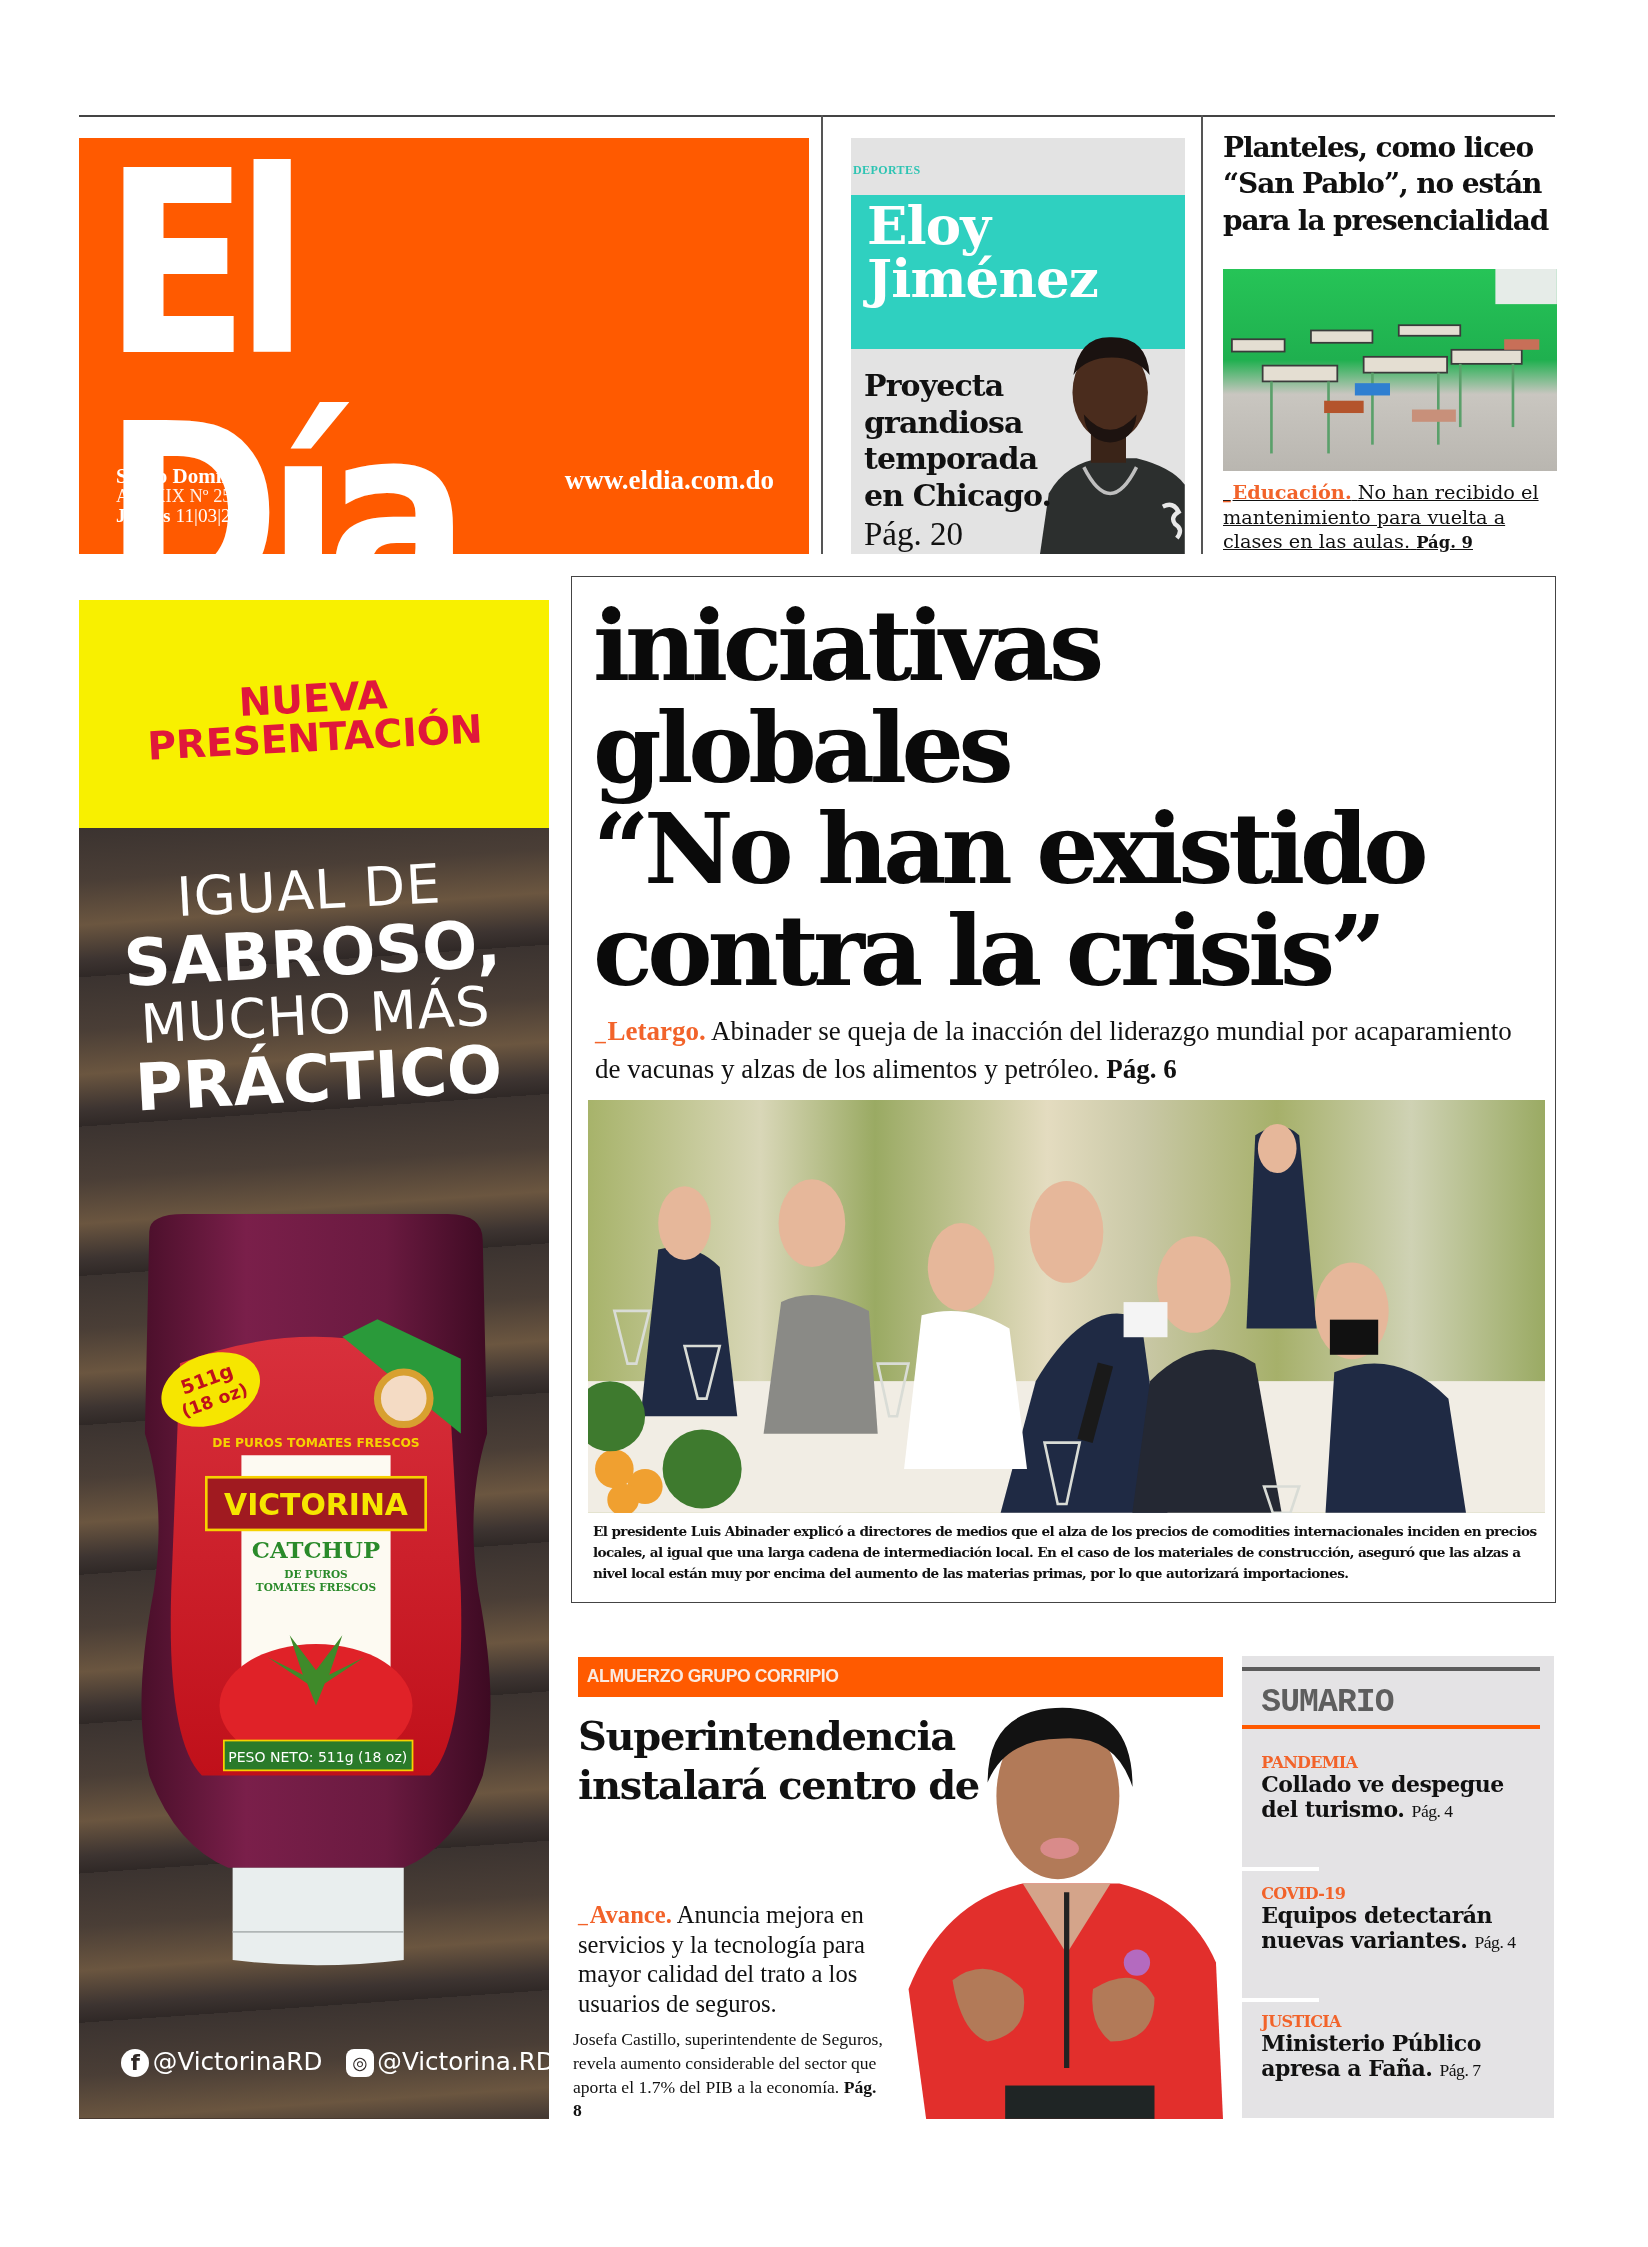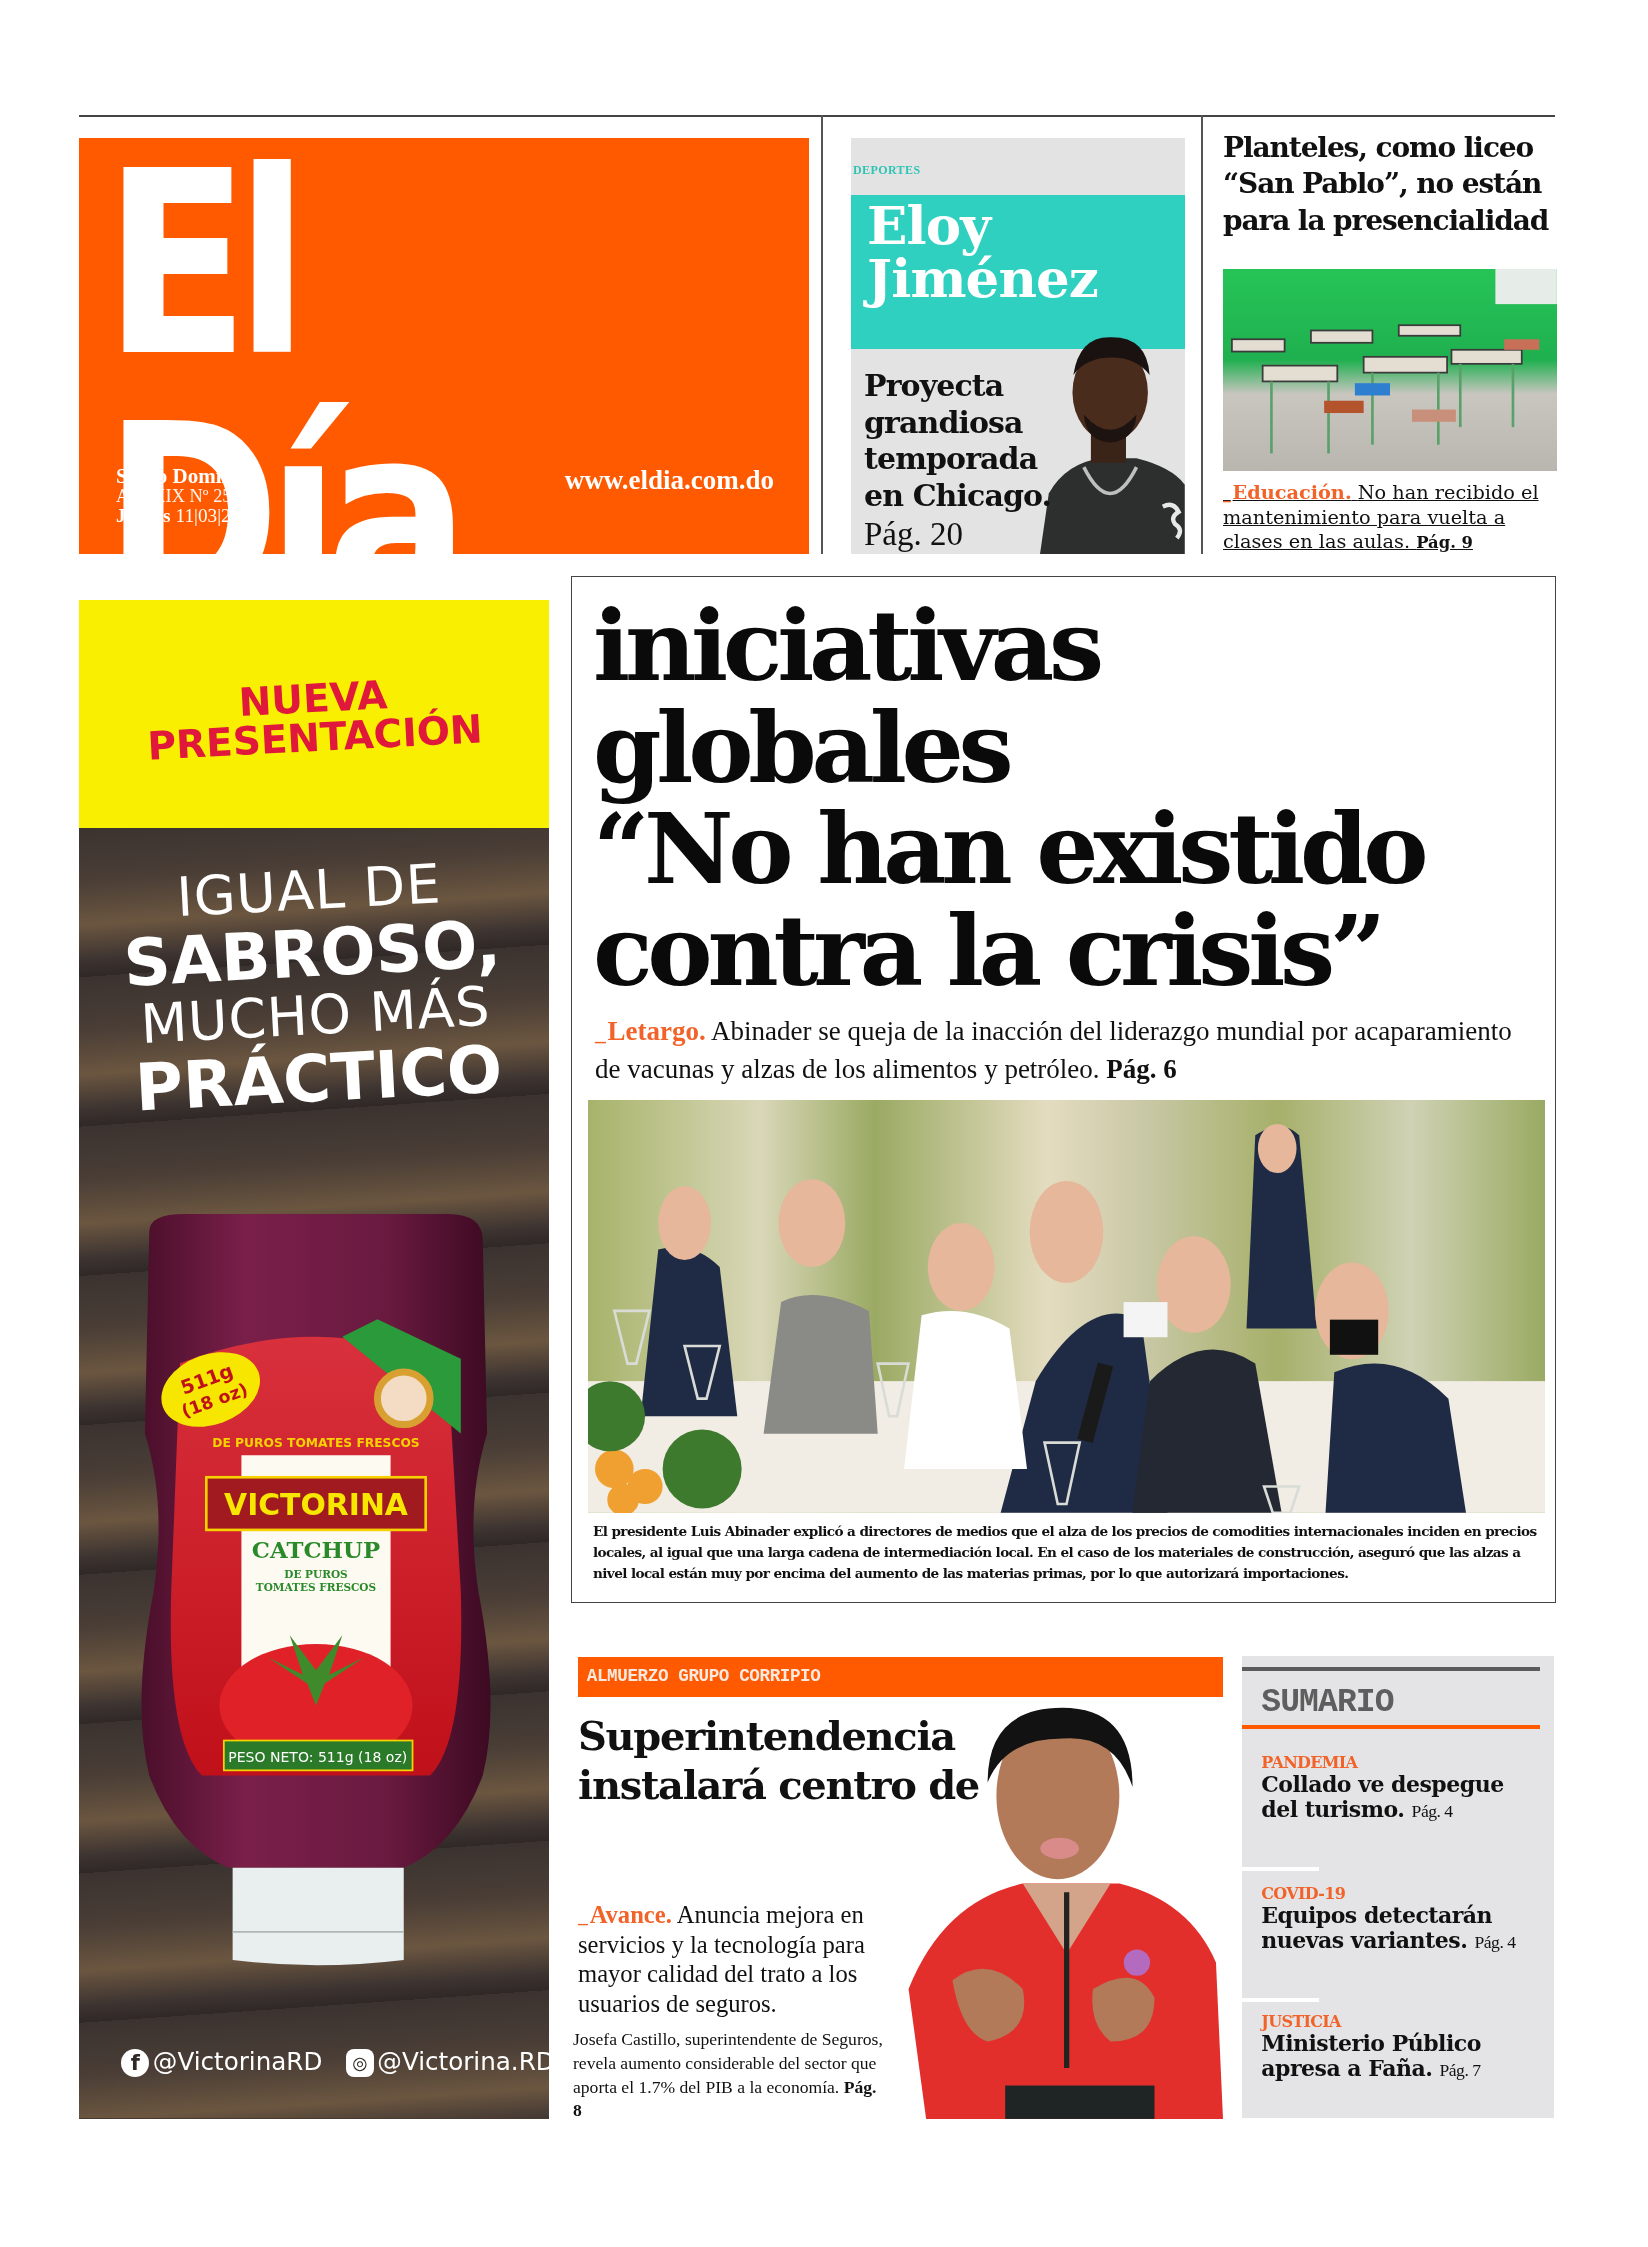--- a/index.html
+++ b/index.html
@@ -60,21 +60,21 @@
   
   .main-box { left: 571px; top: 576px; width: 985px; height: 1027px; border: 1.8px solid #444; }
   .main-head { position: absolute; left: 21px; top: 17.6px; width: 948px; font-family: "DejaVu Serif", serif; font-weight: bold; font-size: 98px; line-height: 1.04; letter-spacing: -5.3px; color: #0a0a0a; }
   .main-deck { position: absolute; left: 23px; top: 435px; width: 948px; font-family: "Liberation Serif", serif; font-size: 27px; line-height: 1.42; }
   .main-photo { position: absolute; left: 16px; top: 523px; width: 957px; height: 413px; overflow: hidden;
      background: linear-gradient(90deg, #a7b36a 0%, #d9d7b8 18%, #9aaa63 30%, #e4dcc0 48%, #c9c8a6 58%, #a6b06a 72%, #cfd2b4 86%, #9aaa63 100%); }
   .main-caption { position: absolute; left: 21px; top: 944px; width: 948px; font-family: "DejaVu Serif", serif; font-weight: bold; font-size: 13.6px; line-height: 1.55; letter-spacing: -0.6px; color: #111; }
 
   
   .corr-bar { left: 578px; top: 1657px; width: 645px; height: 40px; background: #ff5a00; }
-  .corr-bar span { position: absolute; left: 8.8px; top: 8.8px; color: #fbe9df; font-family: Liberation Mono, monospace; font-weight: bold; font-size: 17.6px; letter-spacing: -0.4px; }
+  .corr-bar span { position: absolute; left: 8.8px; top: 8.8px; color: #fbe9df; font-family: Liberation Sans, sans-serif; font-weight: bold; font-size: 17.6px; letter-spacing: -0.4px; }
   .super-head { left: 578px; top: 1712px; width: 456px; font-family: "DejaVu Serif", serif; font-weight: bold; font-size: 40px; line-height: 1.22; letter-spacing: -1.3px; }
   .super-deck { left: 578px; top: 1900px; width: 320px; font-family: "Liberation Serif", serif; font-size: 24.6px; line-height: 1.2; }
   .super-cap { left: 573px; top: 2028px; width: 316px; font-family: "Liberation Serif", serif; font-size: 17.6px; line-height: 1.35; }
   .woman { left: 891px; top: 1699px; width: 332px; height: 420px; }
 
   
   .sumario { left: 1242px; top: 1656px; width: 312px; height: 462px; background: #e4e3e5; }
   .sum-topbar { position: absolute; left: 0; top: 10.5px; width: 298px; height: 4.4px; background: #5b5b5b; }
   .sum-title { position: absolute; left: 19.3px; top: 28px; font-family: Liberation Mono, monospace; font-weight: bold; font-size: 33px; color: #5e5e5e; letter-spacing: -0.9px; }
   .sum-orange { position: absolute; left: 0; top: 69px; width: 298px; height: 3.5px; background: #ff5a00; }

